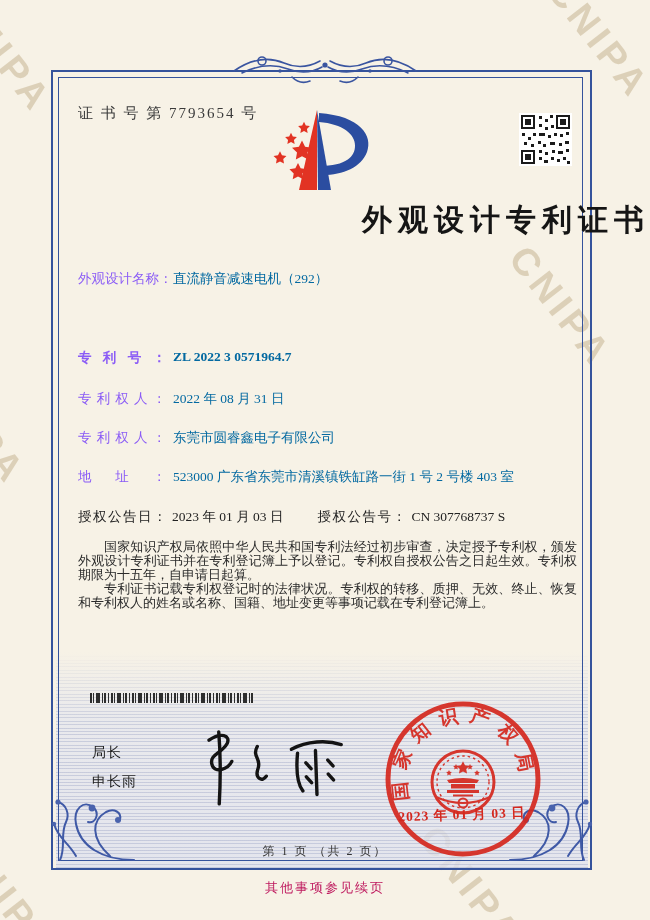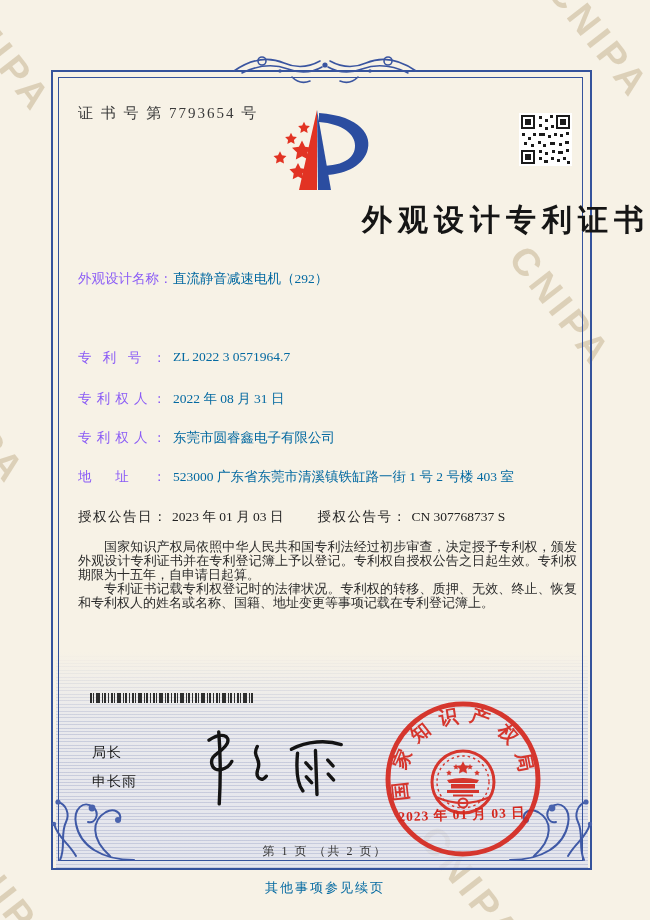--- a/index.html
+++ b/index.html
@@ -85,21 +85,21 @@
     position:absolute;left:384px;top:806px;width:156px;text-align:center;z-index:7;
     font-size:13.5px;font-weight:700;color:#d5281e;letter-spacing:1px;
     transform:rotate(-2deg);white-space:nowrap;
   }
   .page-info{
     position:absolute;left:0;top:843px;width:650px;text-align:center;
     font-size:12px;letter-spacing:2px;color:#333;
   }
   .footer-note{
     position:absolute;left:0;top:879px;width:650px;text-align:center;
-    font-size:13px;letter-spacing:2px;color:#0369a1;
+    font-size:13px;letter-spacing:2px;color:#be185d;
   }
   .ornament-top{position:absolute;left:232px;top:47px;z-index:4;}
   .corner-bl{position:absolute;left:46px;top:764px;z-index:4;}
   .corner-br{position:absolute;left:506px;top:764px;z-index:4;transform:scaleX(-1);}
 </style>
 </head>
 <body>
 
 <div class="wm" style="left:-26px;top:-16px;">CNIPA</div>
 <div class="wm" style="left:572px;top:-30px;">CNIPA</div>
@@ -230,21 +230,21 @@
         <rect x="44" y="44" width="3" height="3"></rect>
         <rect x="48" y="48" width="3" height="3"></rect>
     </g>
   </svg>
 
   <div class="title">外观设计专利证书</div>
 
   <div class="field-row" style="top:270px;">
     <span class="flabel">外观设计名称：</span><span class="fvalue">直流静音减速电机（292）</span>
   </div>
-  <div class="field-row" style="top:349px;">
+  <div class="field-row" style="top:349px;font-weight:bold;">
     <span class="flabel">专利号：</span><span class="fvalue">ZL 2022 3 0571964.7</span>
   </div>
   <div class="field-row" style="top:390px;">
     <span class="flabel">专利权人：</span><span class="fvalue">2022 年 08 月 31 日</span>
   </div>
   <div class="field-row" style="top:429px;">
     <span class="flabel">专利权人：</span><span class="fvalue">东莞市圆睿鑫电子有限公司</span>
   </div>
   <div class="field-row" style="top:468px;">
     <span class="flabel">地址：</span><span class="fvalue">523000 广东省东莞市清溪镇铁缸路一街 1 号 2 号楼 403 室</span>

